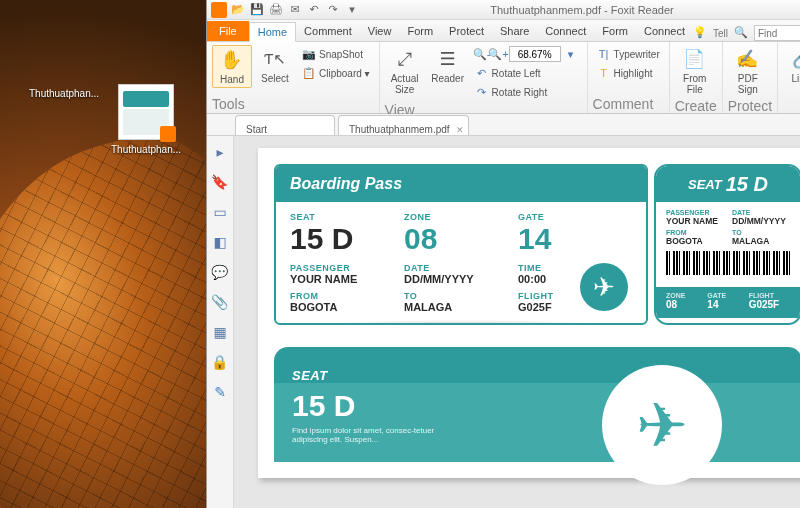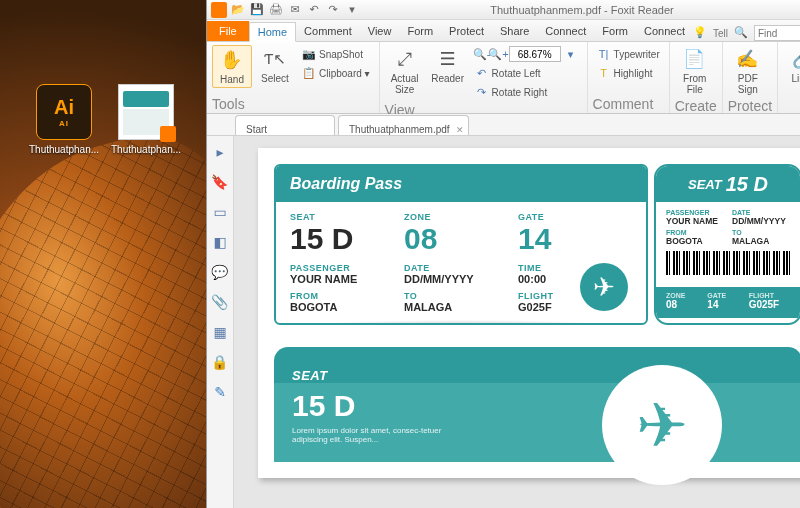--- a/index.html
+++ b/index.html
@@ -100,24 +100,20 @@
 .lorem{font-size:8px;color:#e4f2f2;margin-top:4px;max-width:180px;}
 .plane2{position:absolute;right:80px;top:18px;width:120px;height:120px;background:#fff;border-radius:50%;}
 .plane2::after{content:'✈';position:absolute;inset:0;display:flex;align-items:center;justify-content:center;font-size:62px;color:#43aaaa;}
 </style>
 </head>
 <body>
 
 <div class="desktop">
   <div class="leaf"></div>
   <div class="desk-icon i1">
-    <div class="ai-box">
-        <div class="Ai">Ai</div>
-        <div class="ai2">AI</div>
-      </div>
     <div class="desk-label">Thuthuatphan...</div>
   </div>
   <div class="desk-icon i2">
     <div class="pdf-thumb">
         <div class="mini"></div>
         <div class="mini2"></div>
       </div>
     <div class="desk-label">Thuthuatphan...</div>
   </div>
 </div>
@@ -384,21 +380,21 @@
             </div>
           </div>
         </div>
 
         <div class="bp2">
           <div class="bp2-head">
               <span class="lab" style="color:#fff;font-size:13px;font-style:italic;">SEAT</span>
             </div>
           <div class="bp2-body">
             <div class="big">15 D</div>
-            <div class="lorem">Lorem ipsum dolor sit amet, consec-tetuer adipiscing elit. Suspen...</div>
+            <div class="lorem">Find ipsum dolor sit amet, consec-tetuer adipiscing elit. Suspen...</div>
           </div>
           <div class="plane2"></div>
         </div>
 
       </div>
     </div>
   </div>
 </div>
 
 </body></html>

